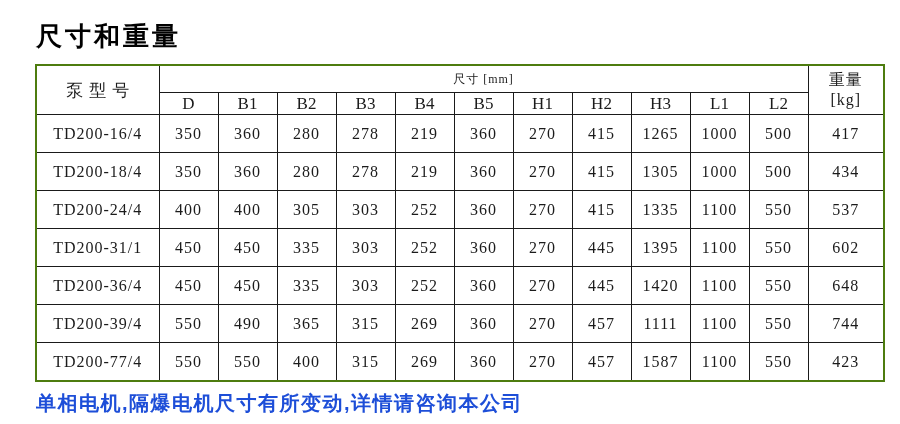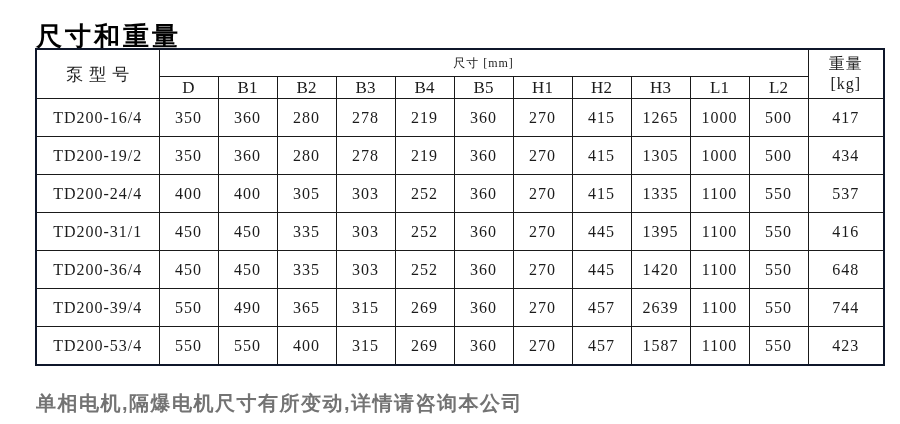--- a/index.html
+++ b/index.html
@@ -18,24 +18,24 @@
     font-weight: bold;
     font-size: 26px;
     line-height: 32px;
     letter-spacing: 3px;
     color: #000000;
     white-space: nowrap;
     text-align: center;
   }
   table.spec-table {
     position: absolute;
-    left: 35px; top: 48px;
+    left: 35px; top: 64px;
     border-collapse: collapse;
     table-layout: fixed;
-    border: 2px solid #0f172a;
+    border: 2px solid #4d7c0f;
   }
   .spec-table th, .spec-table td {
     border: 1px solid #1a1a1a;
     text-align: center;
     vertical-align: middle;
     font-weight: normal;
     padding: 0;
     overflow: hidden;
     white-space: nowrap;
   }
@@ -45,21 +45,21 @@
   .weight-header     { font-size: 16px; line-height: 1.25; letter-spacing: 1px; }
   .spec-table tbody td { height: 37px; font-size: 16px; letter-spacing: 1px; }
   .footer-note {
     position: absolute;
     left: 36px; top: 390px;
     font-family: "Liberation Sans", "DejaVu Sans", sans-serif;
     font-weight: bold;
     font-size: 20px;
     line-height: 26px;
     letter-spacing: 1.5px;
-    color: #737373;
+    color: #1d4ed8;
     white-space: nowrap;
   }
 </style>
 </head>
 <body>
 
 <div class="page-title">尺寸和重量</div>
 
 <table class="spec-table">
   <colgroup>
@@ -110,21 +110,21 @@
         <td>219</td>
         <td>360</td>
         <td>270</td>
         <td>415</td>
         <td>1265</td>
         <td>1000</td>
         <td>500</td>
         <td>417</td>
       </tr>
       <tr>
-        <td>TD200-19/2</td>
+        <td>TD200-18/4</td>
         <td>350</td>
         <td>360</td>
         <td>280</td>
         <td>278</td>
         <td>219</td>
         <td>360</td>
         <td>270</td>
         <td>415</td>
         <td>1305</td>
         <td>1000</td>
@@ -152,21 +152,21 @@
         <td>450</td>
         <td>335</td>
         <td>303</td>
         <td>252</td>
         <td>360</td>
         <td>270</td>
         <td>445</td>
         <td>1395</td>
         <td>1100</td>
         <td>550</td>
-        <td>416</td>
+        <td>602</td>
       </tr>
       <tr>
         <td>TD200-36/4</td>
         <td>450</td>
         <td>450</td>
         <td>335</td>
         <td>303</td>
         <td>252</td>
         <td>360</td>
         <td>270</td>
@@ -179,27 +179,27 @@
       <tr>
         <td>TD200-39/4</td>
         <td>550</td>
         <td>490</td>
         <td>365</td>
         <td>315</td>
         <td>269</td>
         <td>360</td>
         <td>270</td>
         <td>457</td>
-        <td>2639</td>
+        <td>1111</td>
         <td>1100</td>
         <td>550</td>
         <td>744</td>
       </tr>
       <tr>
-        <td>TD200-53/4</td>
+        <td>TD200-77/4</td>
         <td>550</td>
         <td>550</td>
         <td>400</td>
         <td>315</td>
         <td>269</td>
         <td>360</td>
         <td>270</td>
         <td>457</td>
         <td>1587</td>
         <td>1100</td>

